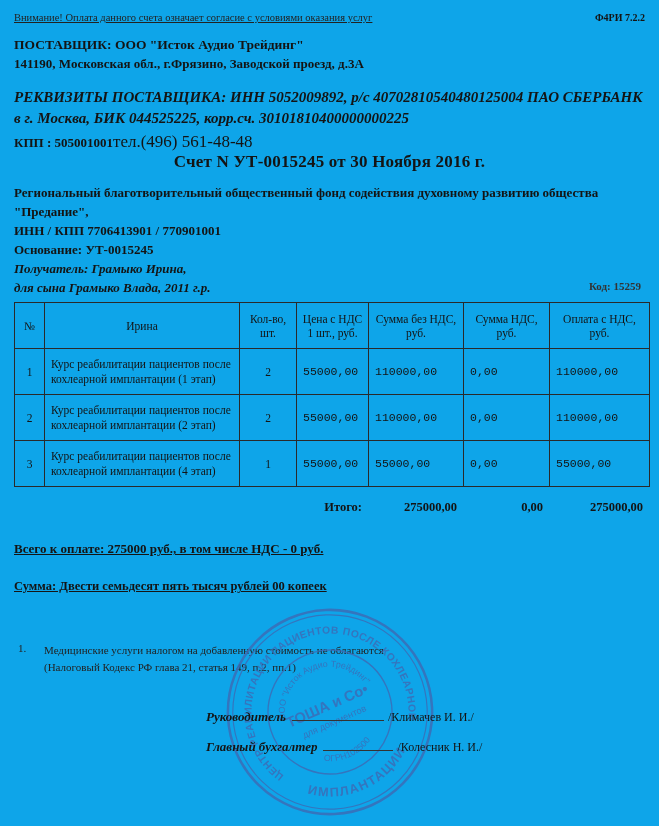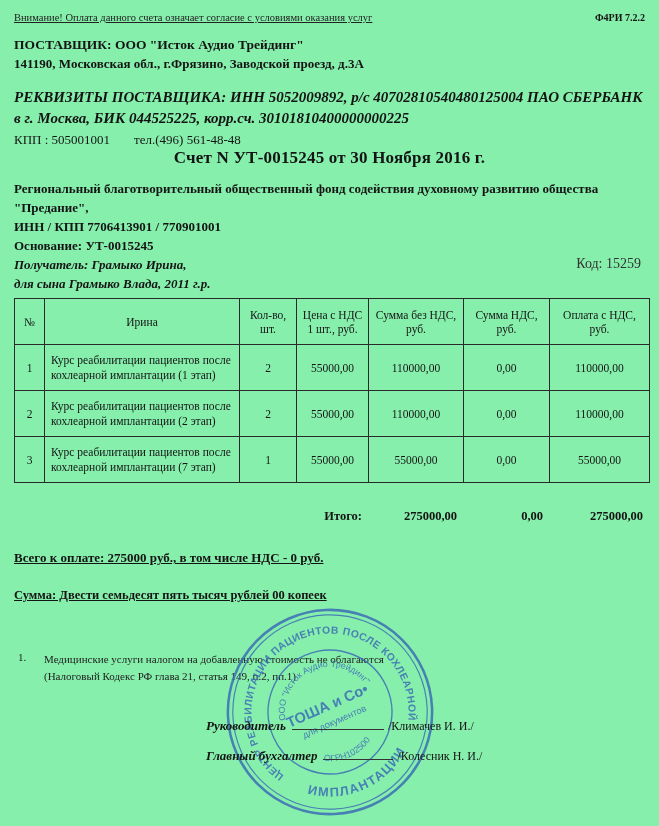--- a/index.html
+++ b/index.html
@@ -1,49 +1,49 @@
 <!DOCTYPE html>
 <html><head>
 <meta charset="utf-8">
 <style>
   * { margin:0; padding:0; box-sizing:border-box; }
   html,body { background:#e8e8e8; }
   body { font-family:"Liberation Serif", serif; color:#141414; }
   .page {
     position:relative; width:659px; height:826px; margin:0 auto;
-    background:#86efac; padding:12px 14px; overflow:hidden;
+    background:#0ea5e9; padding:12px 14px; overflow:hidden;
   }
   .topbar { display:flex; justify-content:space-between; align-items:flex-start; }
   .notice { font-size:10.5px; text-decoration:underline; color:#222; }
   .form-code { font-size:10px; font-weight:bold; white-space:nowrap; }
 
   .supplier-name { margin-top:14px; font-size:13.5px; font-weight:bold; }
   .supplier-address { margin-top:3px; font-size:13px; font-weight:bold; }
   .supplier-requisites { margin-top:15px; font-size:15px; font-weight:bold; line-height:1.38; width:632px;font-style:italic; }
   .kpp-row { margin-top:4px; display:flex; align-items:baseline; }
-  .kpp { font-size:13px; font-weight:normal; }
-  .phone { font-size:13px; margin-left:24px; }
+  .kpp { font-size:13px; font-weight:bold; }
+  .phone { font-size:17px; margin-left:0; }
 
   .invoice-title { margin-top:0; text-align:center; font-size:17px; font-weight:bold; letter-spacing:.2px; }
 
   .customer { margin-top:12px; font-size:13px; font-weight:bold; line-height:1.45; }
   .customer .fund { width:636px; }
   .customer .ital { font-style:italic; }
 
-  .code-label { position:absolute; top:256px; right:18px; font-size:14px; font-weight:normal; color:#333; }
+  .code-label { position:absolute; top:280px; right:18px; font-size:11px; font-weight:bold; color:#333; }
 
   table.items { border-collapse:collapse; margin-top:5px; table-layout:fixed; width:635px; }
   table.items th, table.items td { border:1px solid #2a2a2a; font-size:11.5px; vertical-align:middle; }
   table.items th { font-weight:normal; text-align:center; height:46px; padding:2px 3px; line-height:1.25; }
   table.items td { height:46px; padding:2px 6px; }
   td.c { text-align:center; }
-  td.r { text-align:center; }
+  td.r { text-align:left;font-family:Liberation Mono, monospace; }
   td.item-cell { text-align:left; line-height:1.3; padding-left:7px; }
 
-  .totals-row { display:flex; margin-top:26px; width:635px; font-size:12.5px; font-weight:bold; }
+  .totals-row { display:flex; margin-top:13px; width:635px; font-size:12.5px; font-weight:bold; }
   .totals-row .sp { width:354px; text-align:right; padding-right:6px; }
   .totals-row .v1 { width:95px; text-align:right; padding-right:6px; }
   .totals-row .v2 { width:86px; text-align:right; padding-right:6px; }
   .totals-row .v3 { width:100px; text-align:right; padding-right:6px; }
 
   .total-line { margin-top:26px; font-size:13px; font-weight:bold; text-decoration:underline; }
   .amount-words { margin-top:22px; font-size:12.5px; font-weight:bold;text-decoration:underline; }
 
   .notes { margin-top:48px; display:flex; font-size:11px; color:#222; }
   .notes .note-num { width:30px; padding-left:4px; }
@@ -127,21 +127,21 @@
         <td class="c">2</td>
         <td class="item-cell">Курс реабилитации пациентов после кохлеарной имплантации (2 этап)</td>
         <td class="c">2</td>
         <td class="r">55000,00</td>
         <td class="r">110000,00</td>
         <td class="r">0,00</td>
         <td class="r">110000,00</td>
       </tr>
       <tr>
         <td class="c">3</td>
-        <td class="item-cell">Курс реабилитации пациентов после кохлеарной имплантации (7 этап)</td>
+        <td class="item-cell">Курс реабилитации пациентов после кохлеарной имплантации (4 этап)</td>
         <td class="c">1</td>
         <td class="r">55000,00</td>
         <td class="r">55000,00</td>
         <td class="r">0,00</td>
         <td class="r">55000,00</td>
       </tr>
     </tbody>
   </table>
 
   <div class="totals-row">

